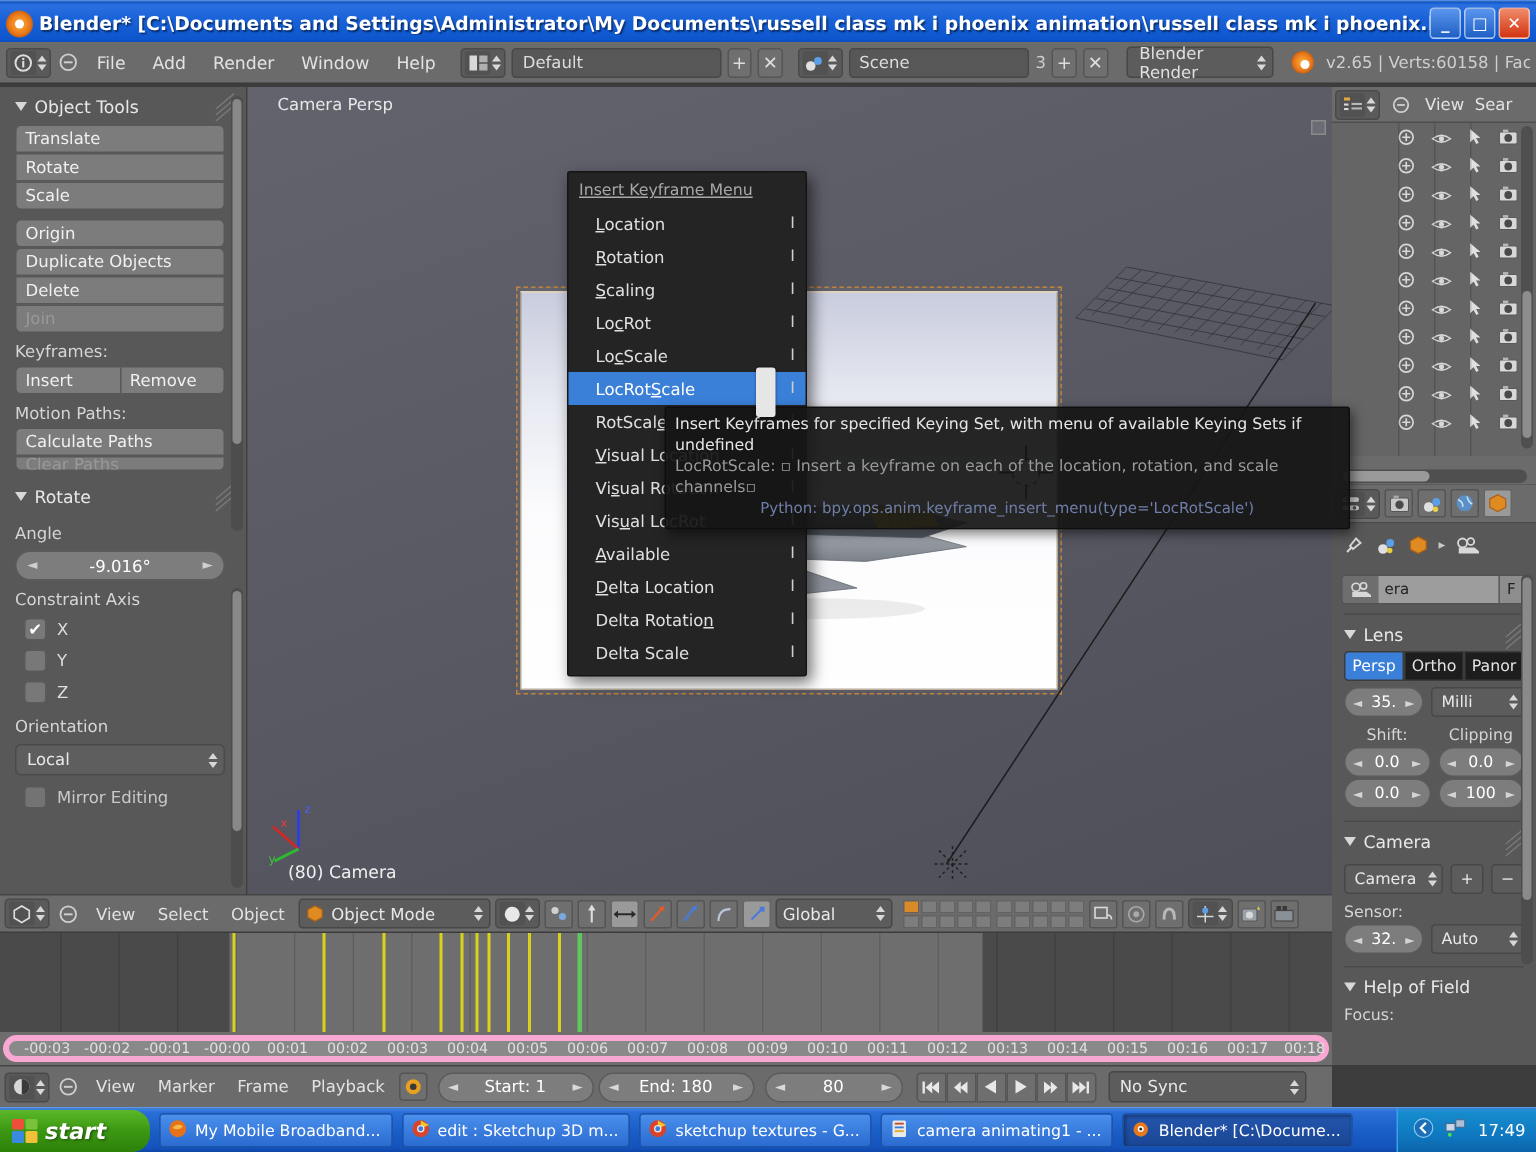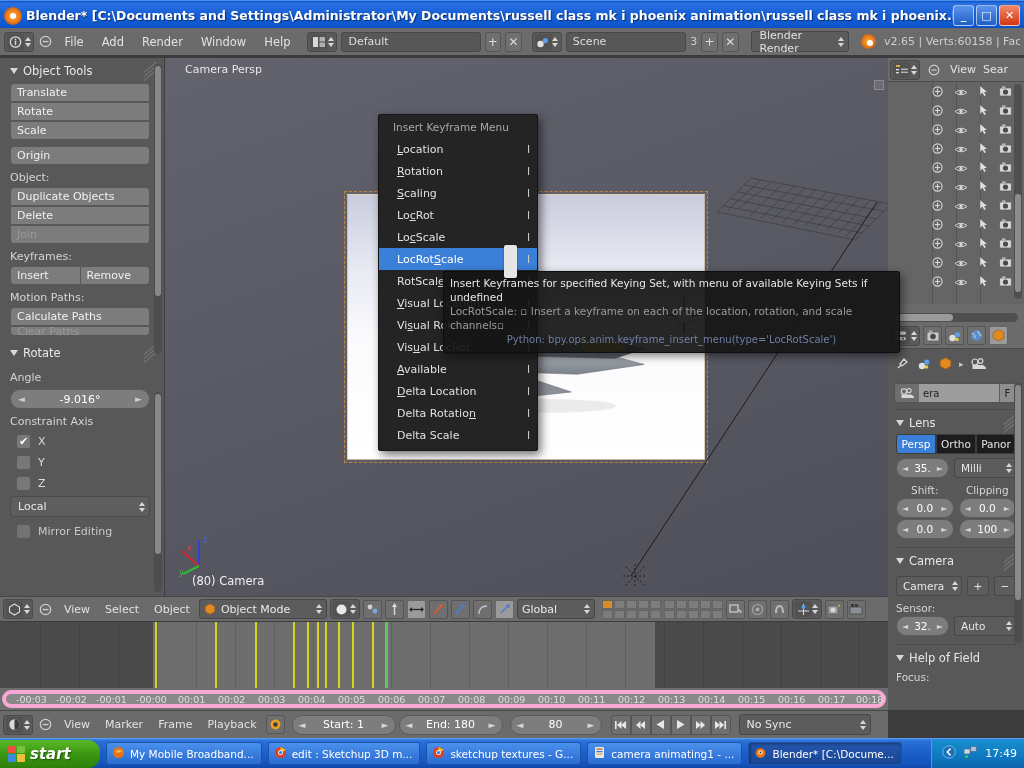--- a/index.html
+++ b/index.html
@@ -168,21 +168,21 @@
   .axis-gizmo { position: absolute; left: 14px; bottom: 20px; width: 48px; height: 48px; }
   .axlbl { position: absolute; font-size: 8px; }
 
   
   .kf-menu {
     position: absolute; left: 378px; top: 114px; width: 160px;
     background: #242424; border: 1px solid #151515; border-radius: 2px;
     box-shadow: 3px 4px 10px rgba(0,0,0,0.55); z-index: 40;
     padding-bottom: 4px;
   }
-  .kf-title { color: #a8a8a8; font-size: 10.5px; padding: 6px 0 5px 14px; }
+  .kf-title { color: #a8a8a8; font-size: 10.5px; padding: 6px 0 5px 7px; text-decoration: underline; }
   .kf-item {
     height: 22px; display: flex; align-items: center;
     color: #e0e0e0; font-size: 11px; padding: 0 7px 0 18px;
     justify-content: space-between;
   }
   .kf-item.sel { background: #3a7fd8; color: #fff; }
   .kf-item .sc { color: #cfcfcf; font-size: 10.5px; }
   .kf-item u { text-decoration: underline; }
   .kf-cursor {
     position: absolute; left: 504px; top: 245px; width: 13px; height: 33px;
@@ -448,21 +448,20 @@
           <span></span>
           <span></span>
           <span></span>
         </span>
     </div>
     <div class="tbtn r-top">Translate</div>
     <div class="tbtn r-mid">Rotate</div>
     <div class="tbtn r-bot">Scale</div>
     <div style="height:6px"></div>
     <div class="tbtn r-all">Origin</div>
-    <div class="lbl">Object:</div>
     <div class="tbtn r-top">Duplicate Objects</div>
     <div class="tbtn r-mid">Delete</div>
     <div class="tbtn r-bot dim">Join</div>
     <div class="lbl">Keyframes:</div>
     <div class="tbtn-row">
       <div class="tbtn">Insert</div>
       <div class="tbtn">Remove</div>
     </div>
     <div class="lbl">Motion Paths:</div>
     <div class="tbtn r-top">Calculate Paths</div>
@@ -490,20 +489,21 @@
       <span class="t">X</span>
     </div>
     <div class="cbrow">
       <span class="cbox"></span>
       <span class="t">Y</span>
     </div>
     <div class="cbrow">
       <span class="cbox"></span>
       <span class="t">Z</span>
     </div>
+    <div class="lbl">Orientation</div>
     <div class="sel-field">
       <span>Local</span>
       <span class="dd-arrows">
           <i class="up"></i>
           <i class="dn"></i>
         </span>
     </div>
     <div class="cbrow" style="opacity:.85;margin-top:4px">
       <span class="cbox"></span>
       <span class="t">Mirror Editing</span>

